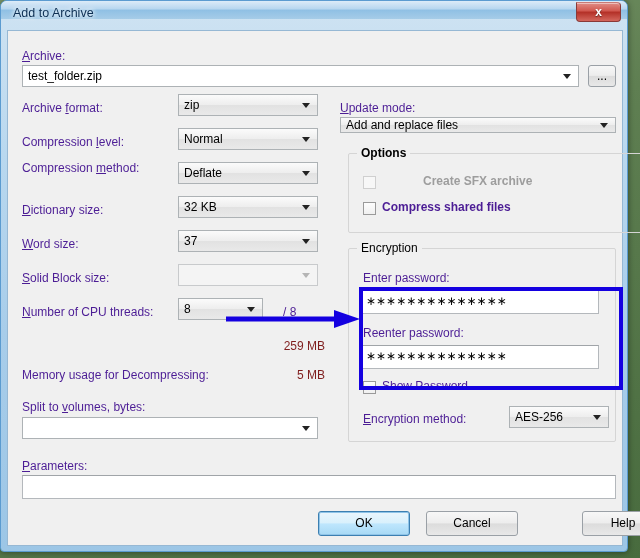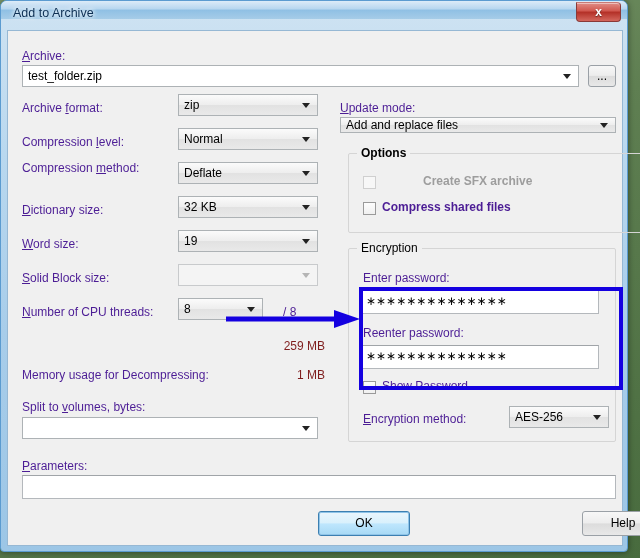--- a/index.html
+++ b/index.html
@@ -222,41 +222,41 @@
     </div>
 
     <div class="lbl" style="left:14px; top:172px;"><u>D</u>ictionary size:</div>
     <div class="combo" style="left:170px; top:165px; width:140px; height:22px;text-align:center;">
       <span class="ctext">32 KB</span>
       <span class="arrow"></span>
     </div>
 
     <div class="lbl" style="left:14px; top:206px;"><u>W</u>ord size:</div>
     <div class="combo" style="left:170px; top:199px; width:140px; height:22px;">
-      <span class="ctext">19</span>
+      <span class="ctext">37</span>
       <span class="arrow"></span>
     </div>
 
     <div class="lbl" style="left:14px; top:240px;"><u>S</u>olid Block size:</div>
     <div class="combo disabled" style="left:170px; top:233px; width:140px; height:22px;">
       <span class="ctext"></span>
       <span class="arrow"></span>
     </div>
 
     <div class="lbl" style="left:14px; top:274px;"><u>N</u>umber of CPU threads:</div>
     <div class="combo" style="left:170px; top:267px; width:85px; height:22px;">
       <span class="ctext">8</span>
       <span class="arrow"></span>
     </div>
     <div class="lbl" style="left:275px; top:274px;">/ 8</div>
 
     <div class="value-right" style="left:180px; top:308px; width:137px;">259 MB</div>
 
     <div class="lbl" style="left:14px; top:337px;">Memory usage for Decompressing:</div>
-    <div class="value-right" style="left:180px; top:337px; width:137px;">1 MB</div>
+    <div class="value-right" style="left:180px; top:337px; width:137px;">5 MB</div>
 
     <div class="lbl" style="left:14px; top:369px;">Split to <u>v</u>olumes, bytes:</div>
     <div class="combo white" style="left:14px; top:386px; width:296px; height:22px;">
       <span class="ctext"></span>
       <span class="arrow"></span>
     </div>
 
     <div class="lbl" style="left:14px; top:428px;"><u>P</u>arameters:</div>
     <div class="textbox" style="left:14px; top:444px; width:594px; height:24px;" placeholder=""></div>
 
@@ -287,20 +287,21 @@
       <span class="lbl" style="left:33px; top:130px;">Show Password</span>
 
       <span class="lbl" style="left:14px; top:163px;"><u>E</u>ncryption method:</span>
       <div class="combo" style="left:160px; top:157px; width:100px; height:22px;">
         <span class="ctext">AES-256</span>
         <span class="arrow"></span>
       </div>
     </div>
 
     <div class="btn focus" style="left:310px; top:480px; width:92px; height:25px; line-height:23px;">OK</div>
+    <div class="btn" style="left:418px; top:480px; width:92px; height:25px; line-height:23px;">Cancel</div>
     <div class="btn" style="left:526px; top:480px; width:82px; height:25px; line-height:23px;margin-left:48px;">Help</div>
 
     <svg id="annot-arrow" width="140" height="20">
       <line x1="4" y1="10" x2="118" y2="10" stroke="#1400e0" stroke-width="5"></line>
       <polygon points="112,1 138,10 112,19" fill="#1400e0"></polygon>
     </svg>
     <div id="annot-box"></div>
 
   </div>
 </div>

